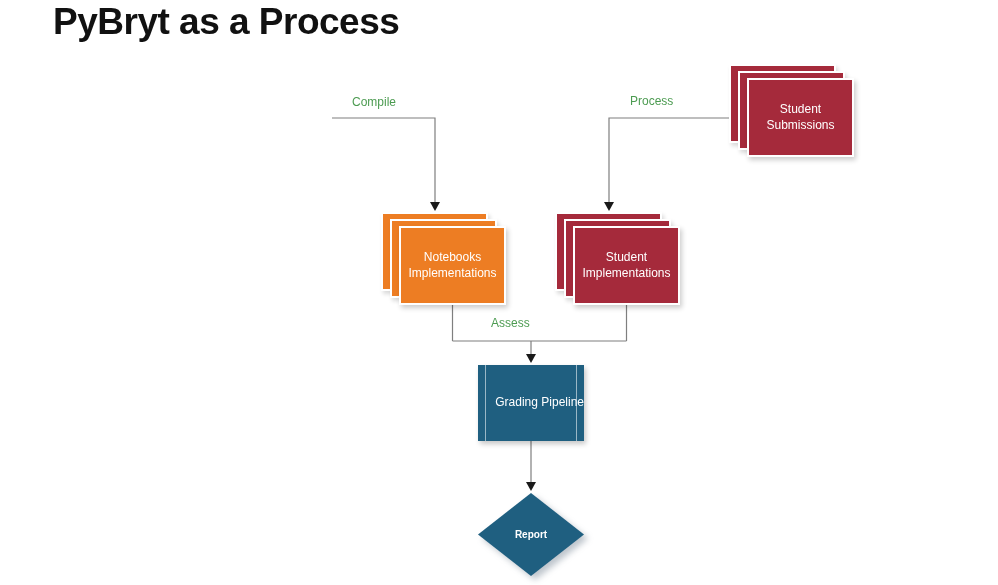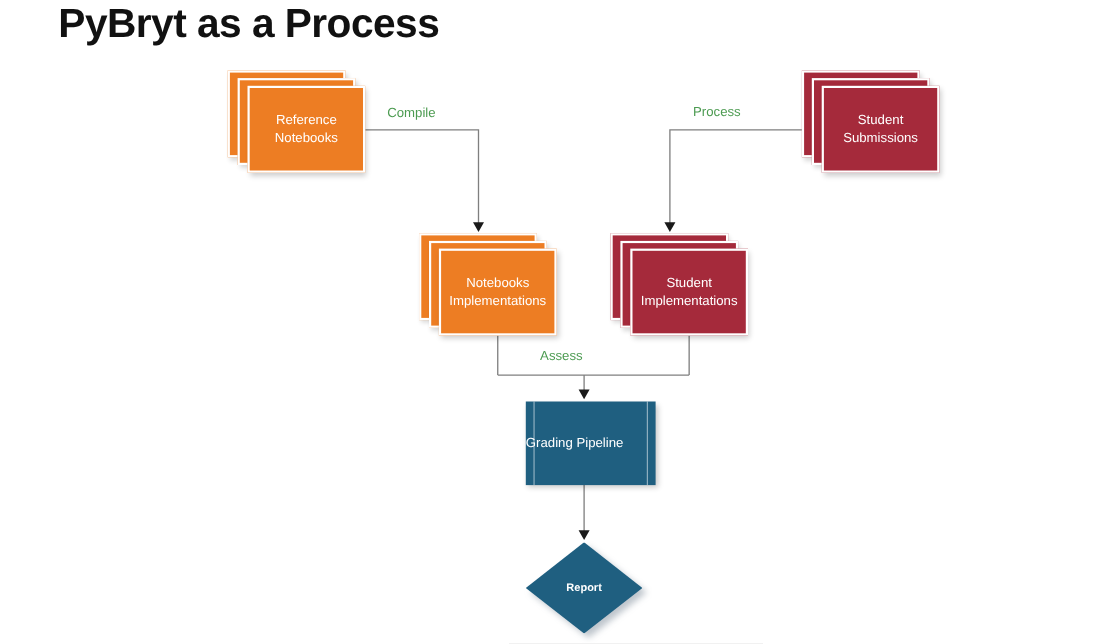--- a/index.html
+++ b/index.html
@@ -52,23 +52,23 @@
     text-align:center;
     color:var(--node-text);font-size:12px;line-height:1.28;
     padding:2px;
     box-shadow:2px 3px 5px rgba(0,0,0,0.2);
   }
   .stack.orange .layer{background:var(--orange);}
   .stack.maroon .layer{background:var(--maroon);}
   
   .process-box{
     position:absolute;left:478px;top:365px;
-    width:118px;height:76px;
+    width:106px;height:76px;
     background:var(--blue);
-    display:flex;align-items:center;justify-content:flex-start;
+    display:flex;align-items:center;justify-content:flex-end;
     text-align:center;color:var(--node-text);
     font-size:12px;line-height:1.3;
     box-shadow:2px 3px 5px rgba(0,0,0,0.22);
   }
   .process-box .vline{
     position:absolute;top:0;bottom:0;width:1px;
     background:rgba(255,255,255,0.55);
   }
   .process-box .vline.left{left:7px;}
   .process-box .vline.right{right:7px;}
@@ -108,27 +108,20 @@
     <polygon class="arrow" points="526,354 536,354 531,363"></polygon>
 
     <polyline class="conn" points="531,441 531,483"></polyline>
     <polygon class="arrow" points="526,482 536,482 531,491"></polygon>
   </svg>
 
   <div class="edge-label" style="left:352px;top:95px">Compile</div>
   <div class="edge-label" style="left:630px;top:94px">Process</div>
   <div class="edge-label" style="left:491px;top:316px">Assess</div>
 
-  <div class="stack orange" style="left:207px;top:64px">
-    <div class="layer l1"></div>
-    <div class="layer l2"></div>
-    <div class="layer front">
-      <span>Reference Notebooks</span>
-    </div>
-  </div>
 
   <div class="stack maroon" style="left:729px;top:64px">
     <div class="layer l1"></div>
     <div class="layer l2"></div>
     <div class="layer front">
       <span>Student Submissions</span>
     </div>
   </div>
 
   <div class="stack orange" style="left:381px;top:212px">

